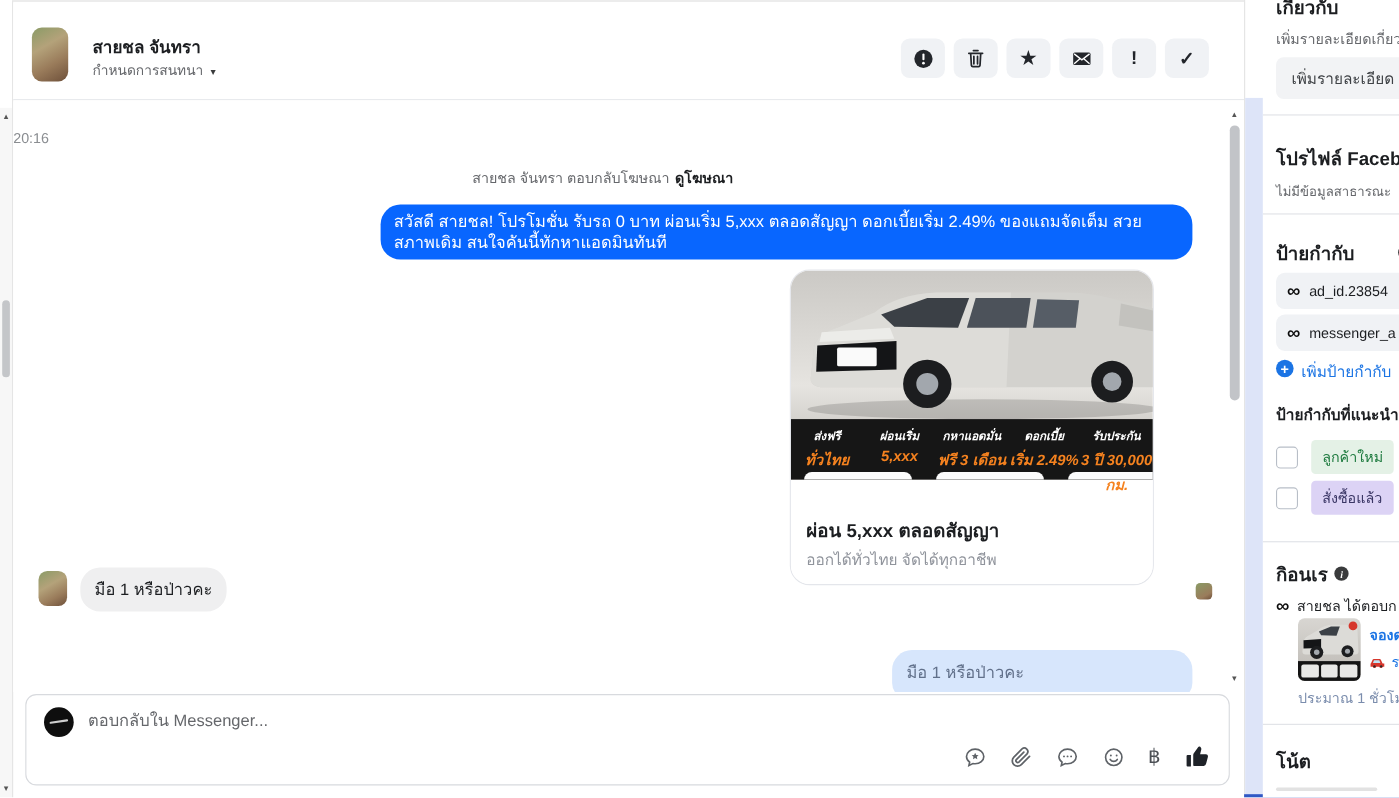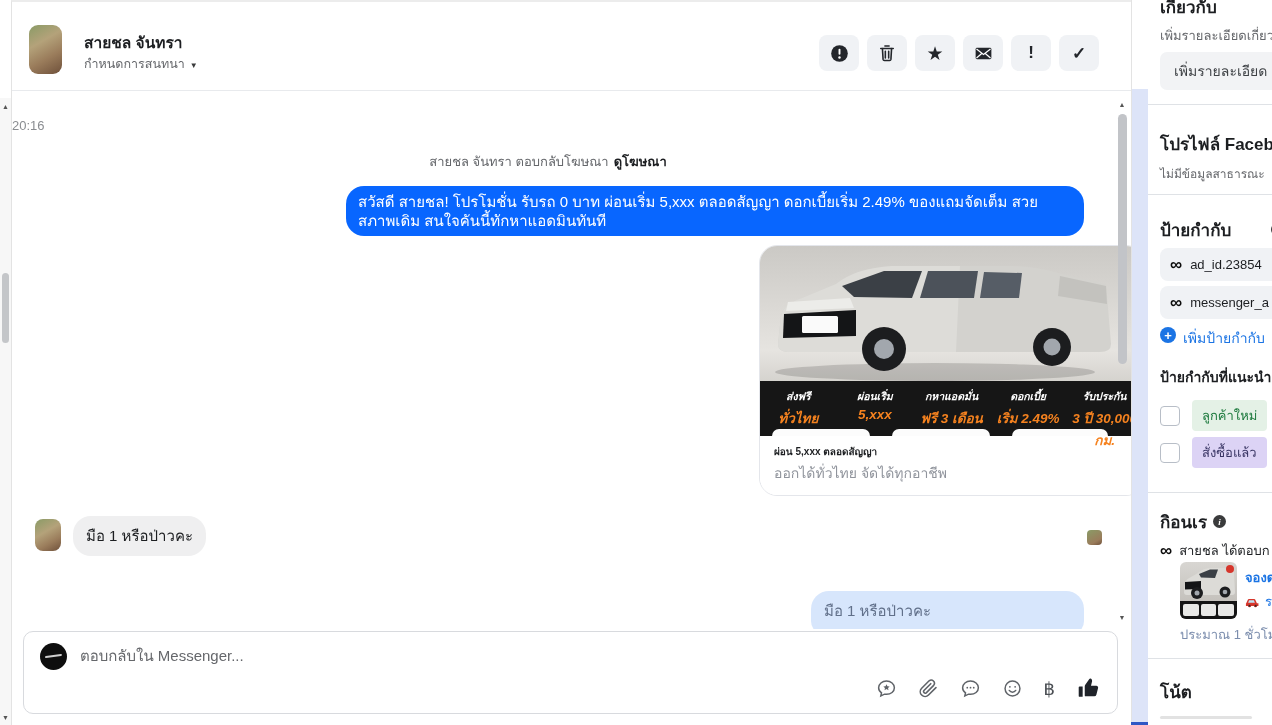--- a/index.html
+++ b/index.html
@@ -44,33 +44,33 @@
 
   .ts-center { position:absolute; left:0; top:26px; width:1072px; text-align:left;
     font-size:13px; color:#8a8d91; }
   .ctx-line { position:absolute; left:0; top:59px; width:1072px; text-align:center;
     font-size:13px; color:#65676b; }
   .ctx-link { font-weight:bold; color:#1c1e21; cursor:pointer; margin-left:5px;font-family:Liberation Mono, monospace; }
 
   .bubble-out { position:absolute; left:334px; top:94px; width:738px; background:#0866ff;
     color:#fff; font-size:15px; line-height:19px; padding:6px 12px; border-radius:18px; }
 
-  .ad-card { position:absolute; left:747px; top:153px; width:385px; background:#fff;
+  .ad-card { position:absolute; left:706px; top:153px; width:331px; background:#fff;
     border:1px solid #e4e6eb; border-radius:18px; overflow:hidden; cursor:pointer; }
   .card-img { position:relative; width:100%; height:190px;
     background:linear-gradient(180deg,#cbc9c5 0%,#e6e4e0 55%,#b7b4af 100%); }
   .card-img svg.car-scene { position:absolute; left:0; top:0; }
   .band { position:absolute; left:0; bottom:0; width:100%; height:55px; background:#161616;
     display:flex; align-items:flex-start; padding-top:7px; }
   .band-col { flex:1; text-align:center; }
   .band-label { font-size:10.5px; font-weight:bold; font-style:italic; color:#fff; }
   .band-value { font-size:13.5px; font-weight:bold; font-style:italic; color:#f5821f; margin-top:2px; }
   .band-tab { position:absolute; bottom:0; height:7px; background:#fcfcfc; border-radius:8px 8px 0 0; }
   .card-footer { padding:8px 14px 11px; background:#fff; }
-  .card-title { font-size:10px; font-weight:bold; color:#1c1e21; }
+  .card-title { font-size:17px; font-weight:bold; color:#1c1e21;margin-top:24px; }
   .card-sub { font-size:14px; color:#90949c; margin-top:3px; }
 
   .in-avatar { position:absolute; left:23px; top:427px; width:26px; height:32px; border-radius:8px;
     background:linear-gradient(150deg,#8a9b66 0%,#b4a27a 40%,#9a7c5b 70%,#6e503a 100%); }
   .bubble-in { position:absolute; left:61px; top:424px; background:#efeff0; color:#1c1e21;
     font-size:15px; padding:8px 13px; border-radius:18px; }
 
   .seen-avatar { position:absolute; left:1075px; top:438px; width:15px; height:15px; border-radius:4px;
     background:linear-gradient(150deg,#8a9b66,#9a7c5b 70%,#6e503a); }
 

